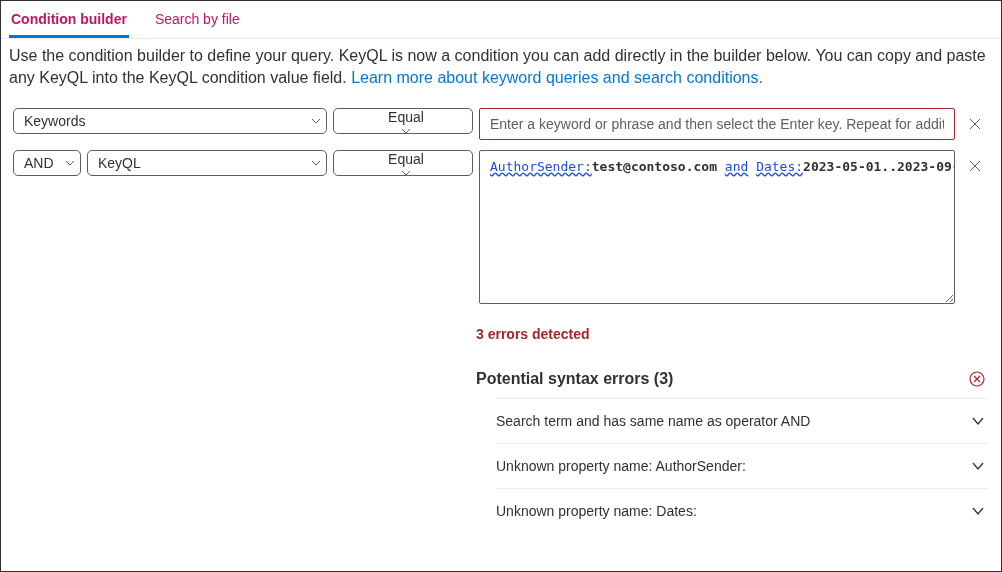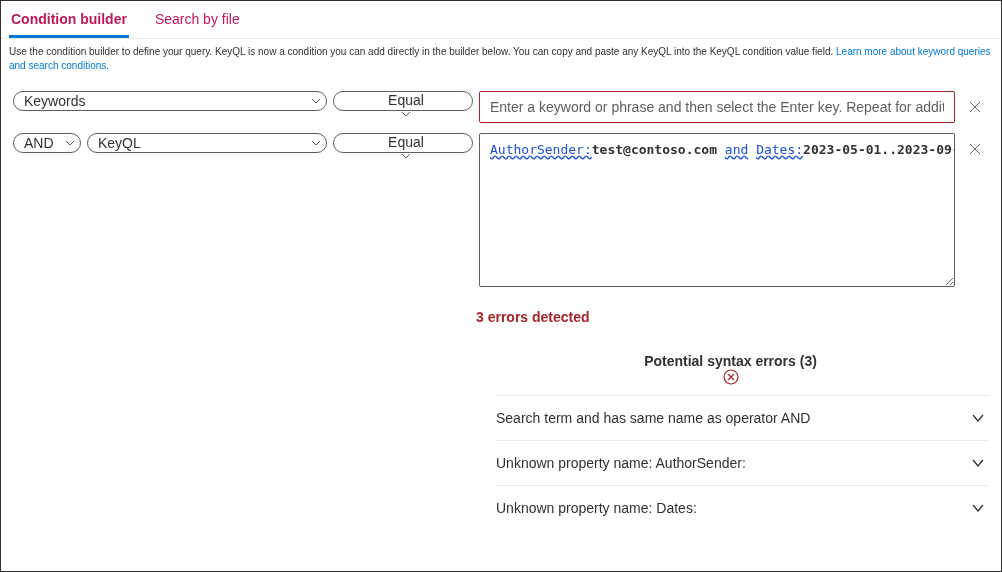--- a/index.html
+++ b/index.html
@@ -24,43 +24,43 @@
       cursor: pointer;
       color: #be185d;
       font-size: 14px;
     }
     .tab.active {
       font-weight: 600;
       border-bottom: 3px solid #0078d4;
     }
     .description {
       padding: 6px 8px 8px 8px;
-      font-size: 10px;
+      font-size: 16px;
       line-height: 1.4;
       color: #323130;
     }
     .description a {
       color: #0078d4;
       text-decoration: none;
     }
     .conditions {
       padding: 10px 12px;
       display: flex;
       flex-direction: column;
       gap: 10px;
     }
     .row {
       display: flex;
       gap: 6px;
       align-items: flex-start;
     }
     .select-box {
       border: 1px solid #605e5c;
-      border-radius: 12px;
-      height: 20px;
+      border-radius: 5px;
+      height: 26px;
       display: flex;
       align-items: center;
       justify-content: space-between;
       padding: 0 4px 0 10px;
       background: #fff;
       cursor: pointer;
       font-size: 14px;
     }
     .chevron-down {
       width: 12px;
@@ -117,23 +117,22 @@
       color: #a4262c;
       font-weight: 600;
       font-size: 14px;
       padding: 12px 0 18px 0;
     }
     .syntax-row {
       display: flex;
       justify-content: space-between;
       align-items: center;
       padding: 10px 4px 10px 0;
-      font-size: 14px;
+      font-size: 16px;
       font-weight: 600;
-      flex-direction: column;
     }
     .close-circle {
       width: 16px; height: 16px;
       color: #a4262c;
     }
     .error-item {
       margin-left: 20px;
       display: flex;
       justify-content: space-between;
       align-items: center;

